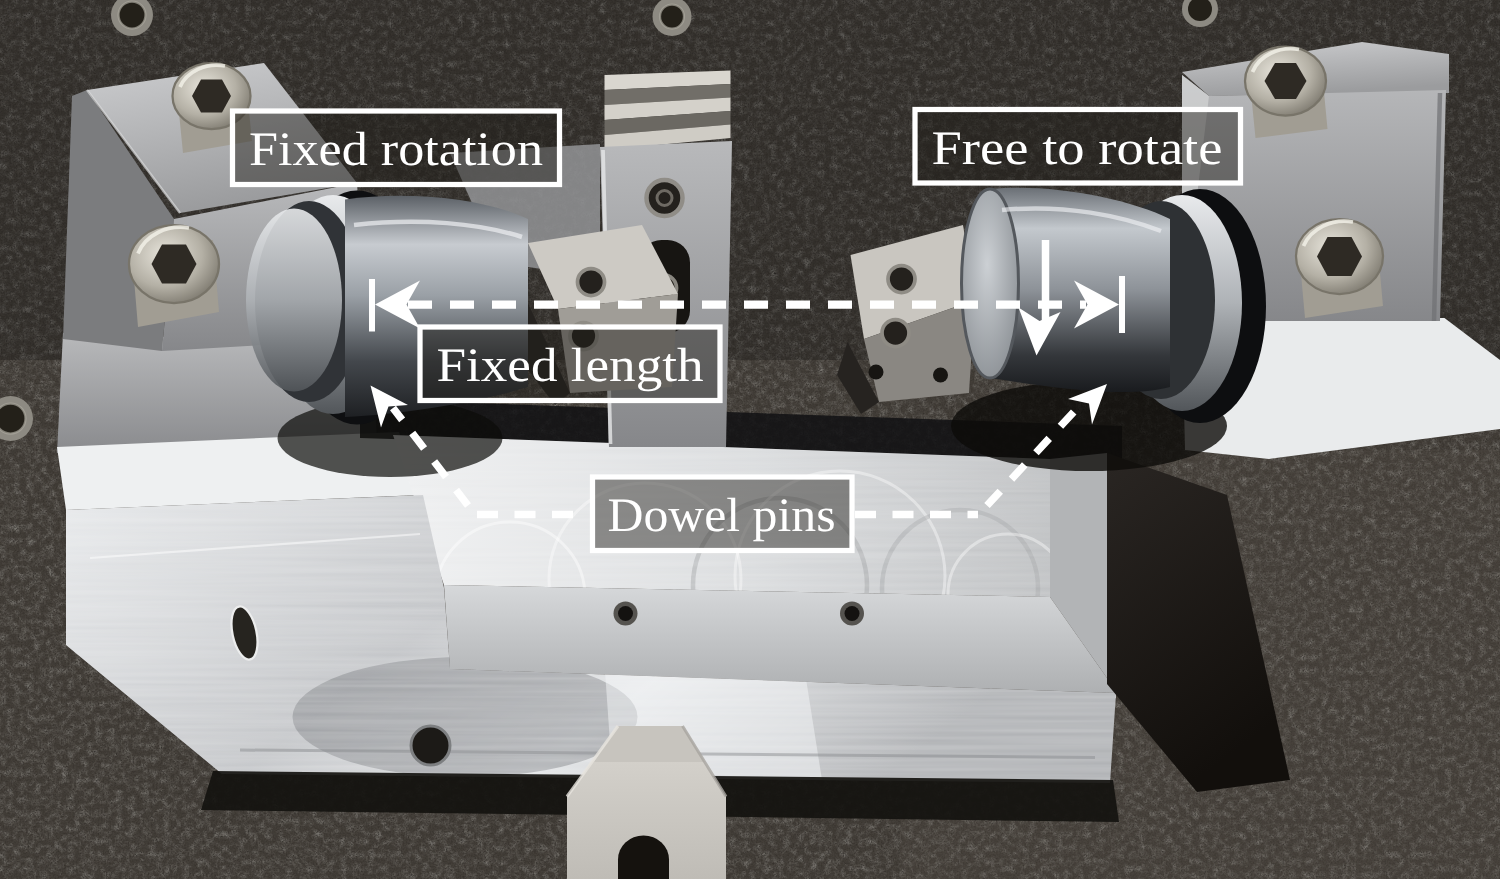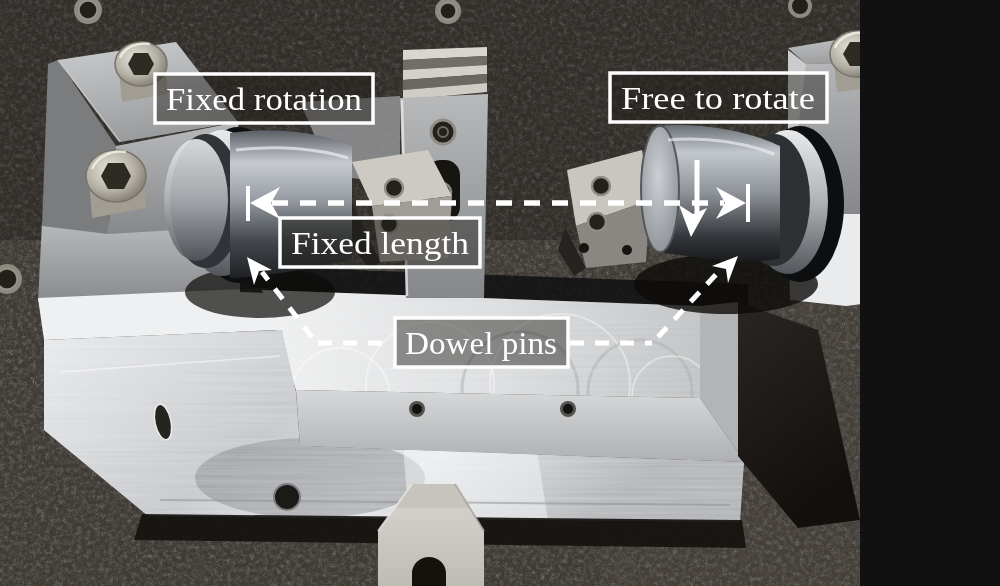--- a/index.html
+++ b/index.html
@@ -1,16 +1,16 @@
 <!DOCTYPE html>
 <html><head>
 <meta charset="utf-8">
 <style>
   html,body{margin:0;padding:0;background:#111;}
-  #stage{position:relative;width:860px;height:586px;overflow:hidden;background:#bef264;}
+  #stage{position:relative;width:1000px;height:586px;overflow:hidden;background:#bef264;}
   #stage svg{position:absolute;left:0;top:0;display:block;}
   .ann-text{font-family:"Liberation Serif","DejaVu Serif",serif;fill:#ffffff;font-size:32px;}
 </style>
 </head>
 <body>
 
 <div id="stage">
 <svg width="1000" height="586" viewBox="0 0 1000 586" xmlns="http://www.w3.org/2000/svg">
   <defs>
     <filter id="graniteLight" x="-5%" y="-5%" width="110%" height="110%">

